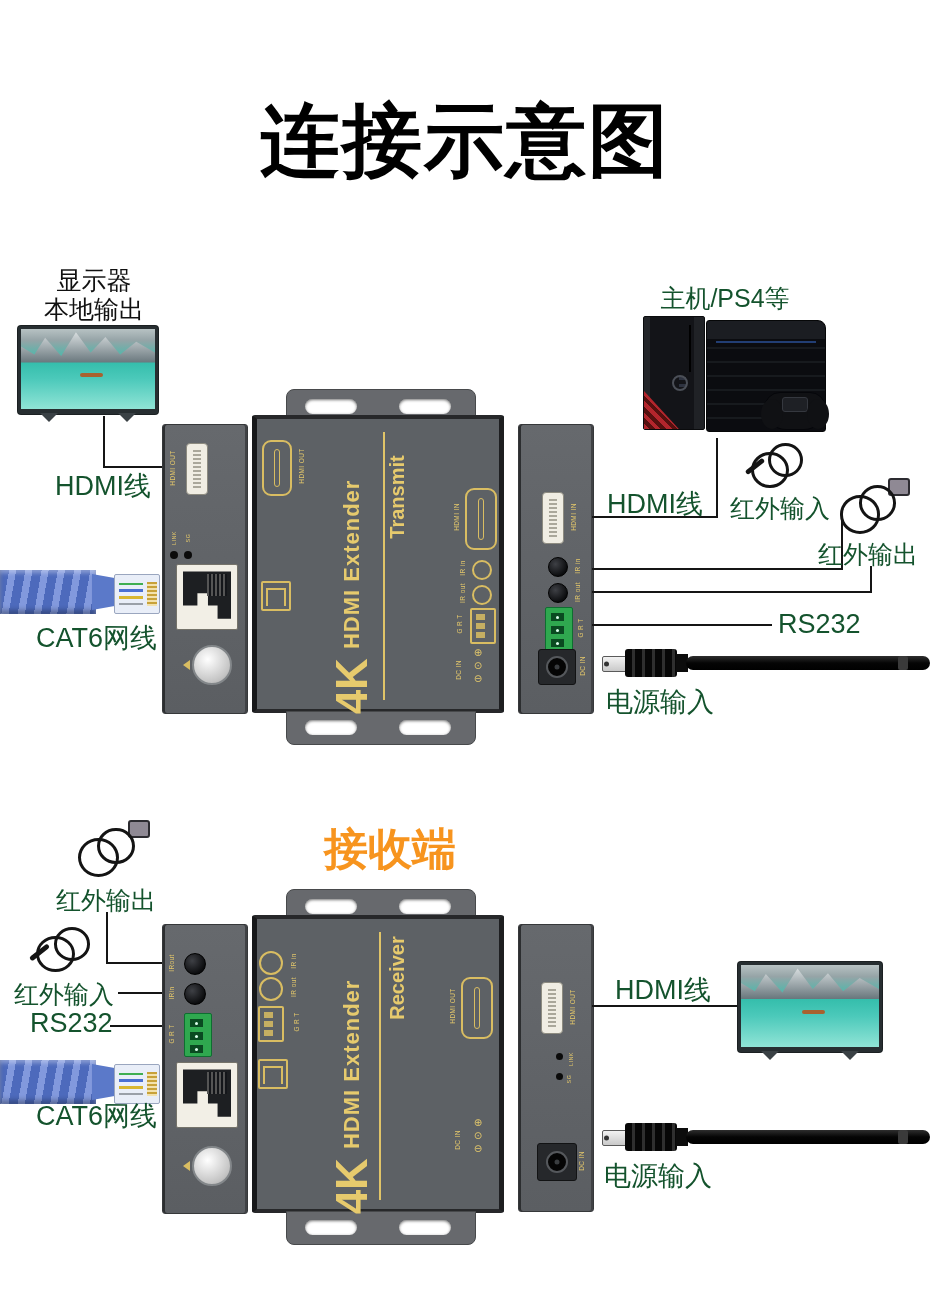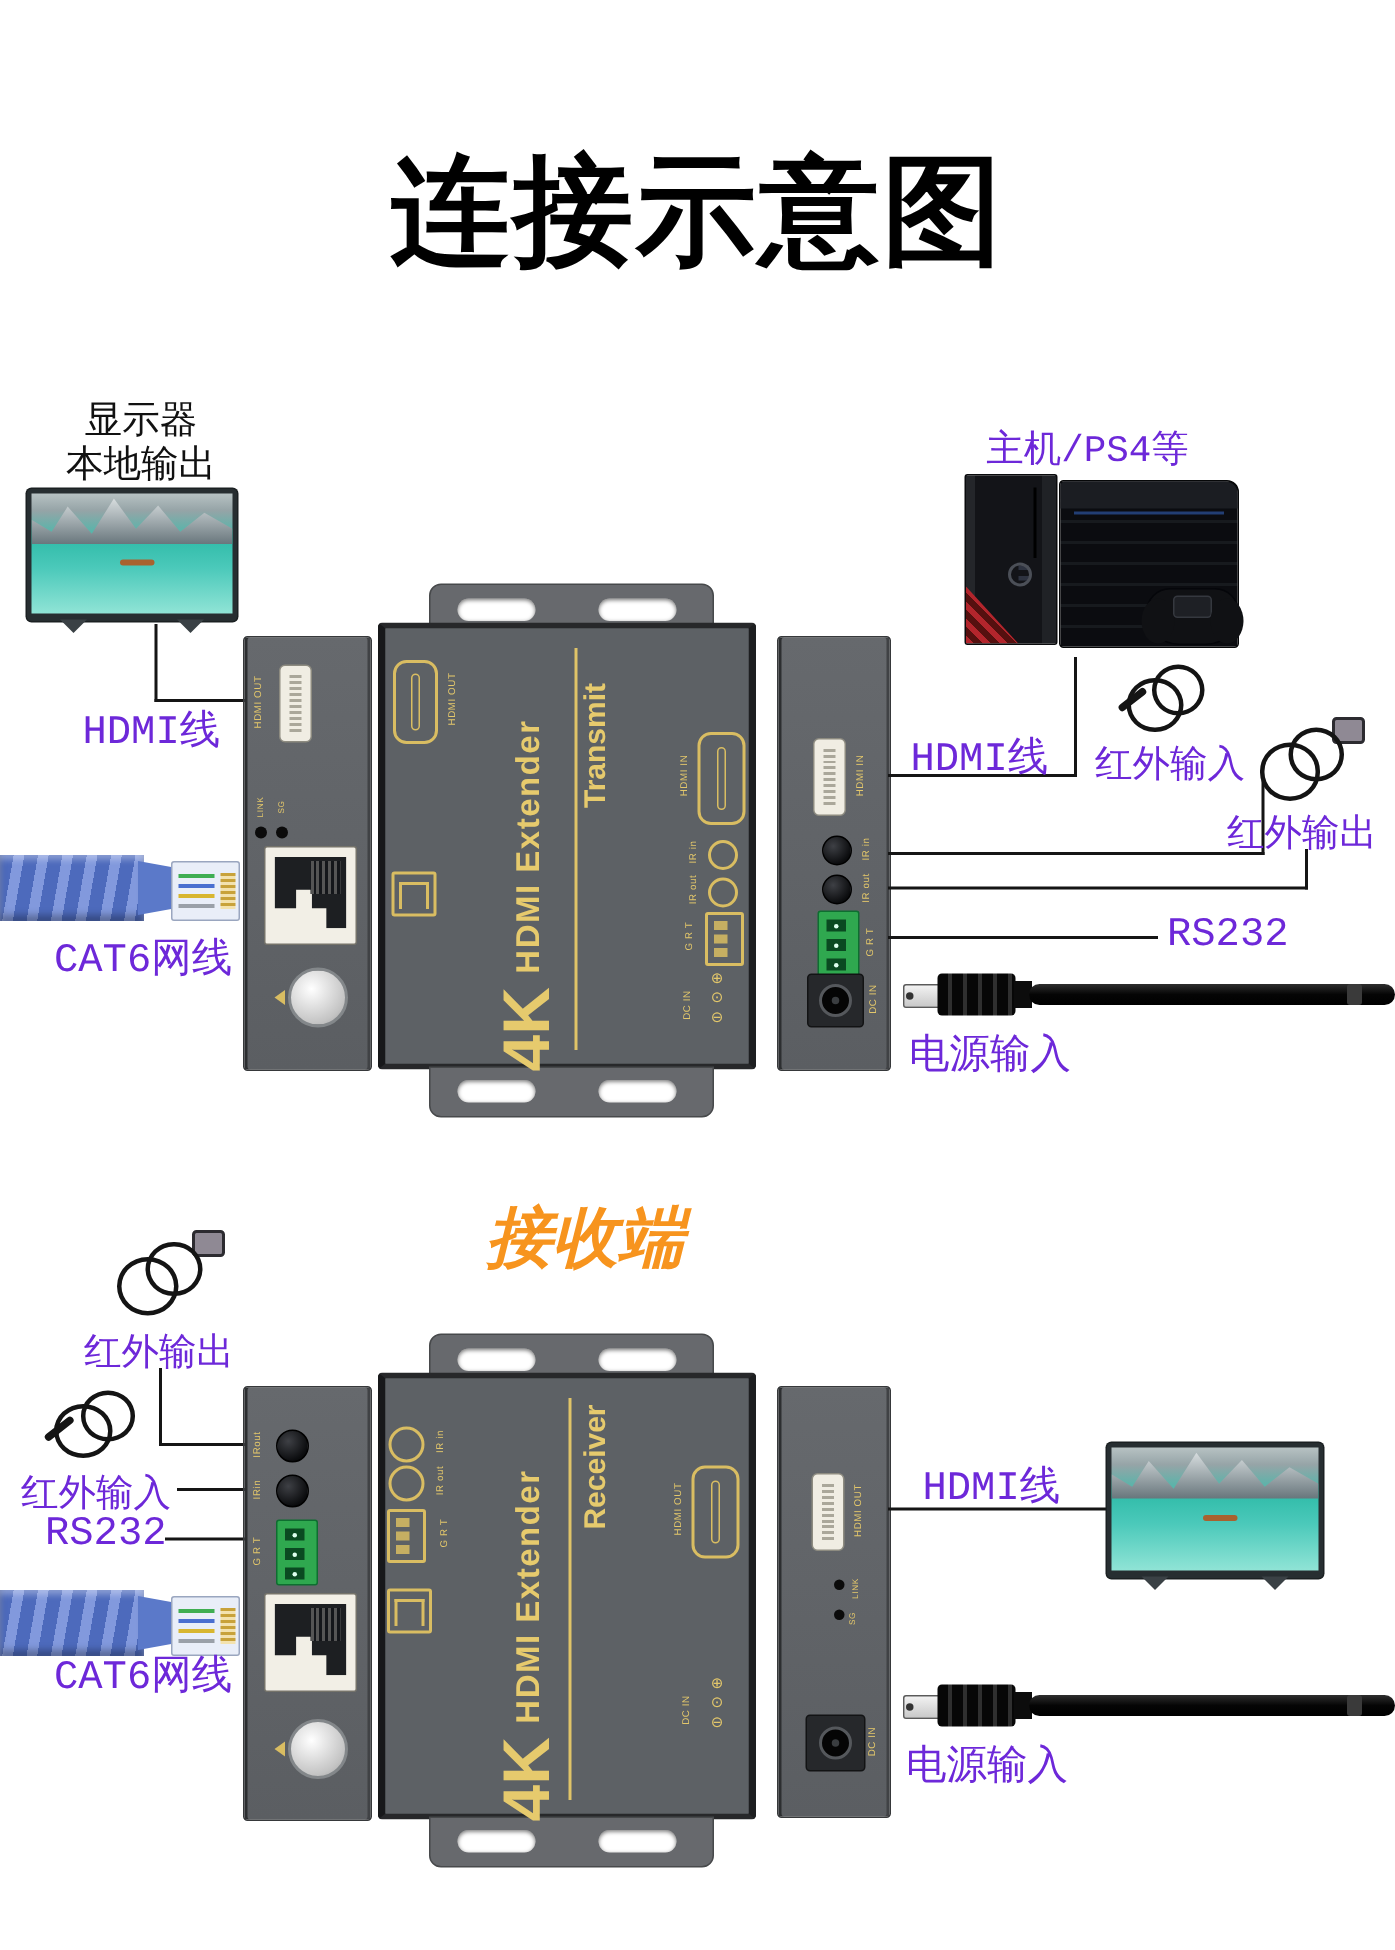--- a/index.html
+++ b/index.html
@@ -2,21 +2,21 @@
 <html><head>
 <meta charset="utf-8">
 <style>
   html,body{margin:0;padding:0;background:#fff;}
   #canvas{position:relative;width:930px;height:1300px;background:#fff;overflow:hidden;
     font-family:"Liberation Sans","DejaVu Sans",sans-serif;color:#111;}
   .abs{position:absolute;}
   
   .title{left:0;right:0;top:88px;text-align:center;font-size:80px;font-weight:900;letter-spacing:2px;color:#000;}
   .heading{width:220px;text-align:center;font-size:44px;font-weight:bold;color:#F7941E;}
-  .lbl{font-size:25px;color:#6d28d9;white-space:nowrap;font-family:Liberation Mono, monospace;}
+  .lbl{font-size:25px;color:#14532d;white-space:nowrap;}
   .f27{font-size:27px;}
   .center{text-align:center;}
   
   .vl{width:80px;height:10px;line-height:10px;text-align:center;transform:rotate(-90deg);
       font-size:6.5px;letter-spacing:.4px;color:#e3c76b;white-space:nowrap;}
   .vl.s{width:40px;font-size:5.5px;}
   
   .ln{background:#151515;}
   
   .panel{background:linear-gradient(180deg,#66696d,#5b5e62);border:1px solid #36383a;border-radius:3px;
@@ -226,21 +226,21 @@
   <div class="abs ln" style="left:592px;top:624px;width:180px;height:2px;"></div>
   <div class="abs lbl f27" style="left:778px;top:609px;">RS232</div>
   <div class="abs" style="left:602px;top:646px;width:328px;height:34px;">
     <div class="abs pwr-tip" style="left:0;top:10px;width:24px;height:14px;"></div>
     <div class="abs pwr-rib" style="left:23px;top:3px;width:52px;height:28px;"></div>
     <div class="abs pwr-neck" style="left:74px;top:8px;width:12px;height:18px;"></div>
     <div class="abs pwr-cab" style="left:84px;top:10px;width:244px;height:14px;"></div>
   </div>
   <div class="abs lbl f27" style="left:606px;top:684px;">电源输入</div>
 
-  <div class="abs heading" style="left:280px;top:796px;font-style:italic;">接收端</div>
+  <div class="abs heading" style="left:280px;top:820px;">接收端</div>
 
   <div class="abs ircab" style="left:70px;top:820px;width:80px;height:64px;">
     <div class="abs ir-head" style="left:58px;top:0;width:18px;height:14px;"></div>
   </div>
   <div class="abs lbl" style="left:56px;top:884px;">红外输出</div>
   <div class="abs ln" style="left:106px;top:912px;width:2px;height:52px;"></div>
   <div class="abs ln" style="left:106px;top:962px;width:58px;height:2px;"></div>
   <div class="abs ircab" style="left:28px;top:920px;width:76px;height:58px;">
     <div class="abs ir-tail" style="left:0;top:30px;"></div>
   </div>

